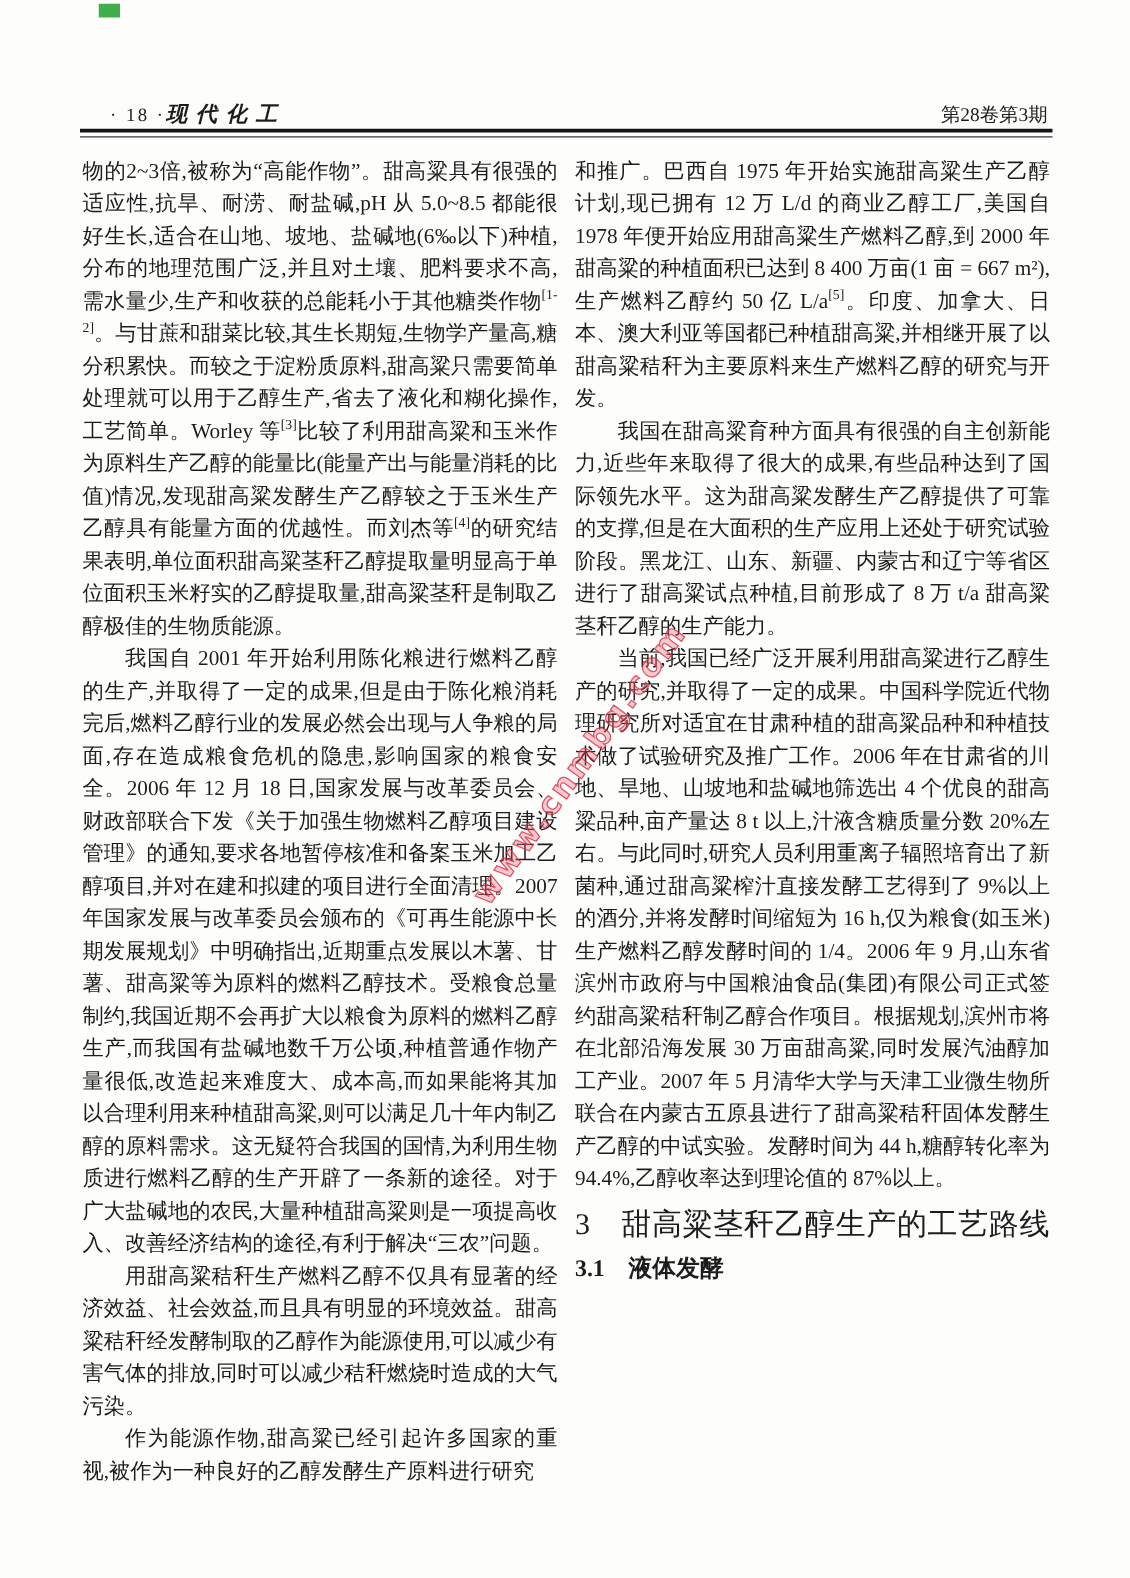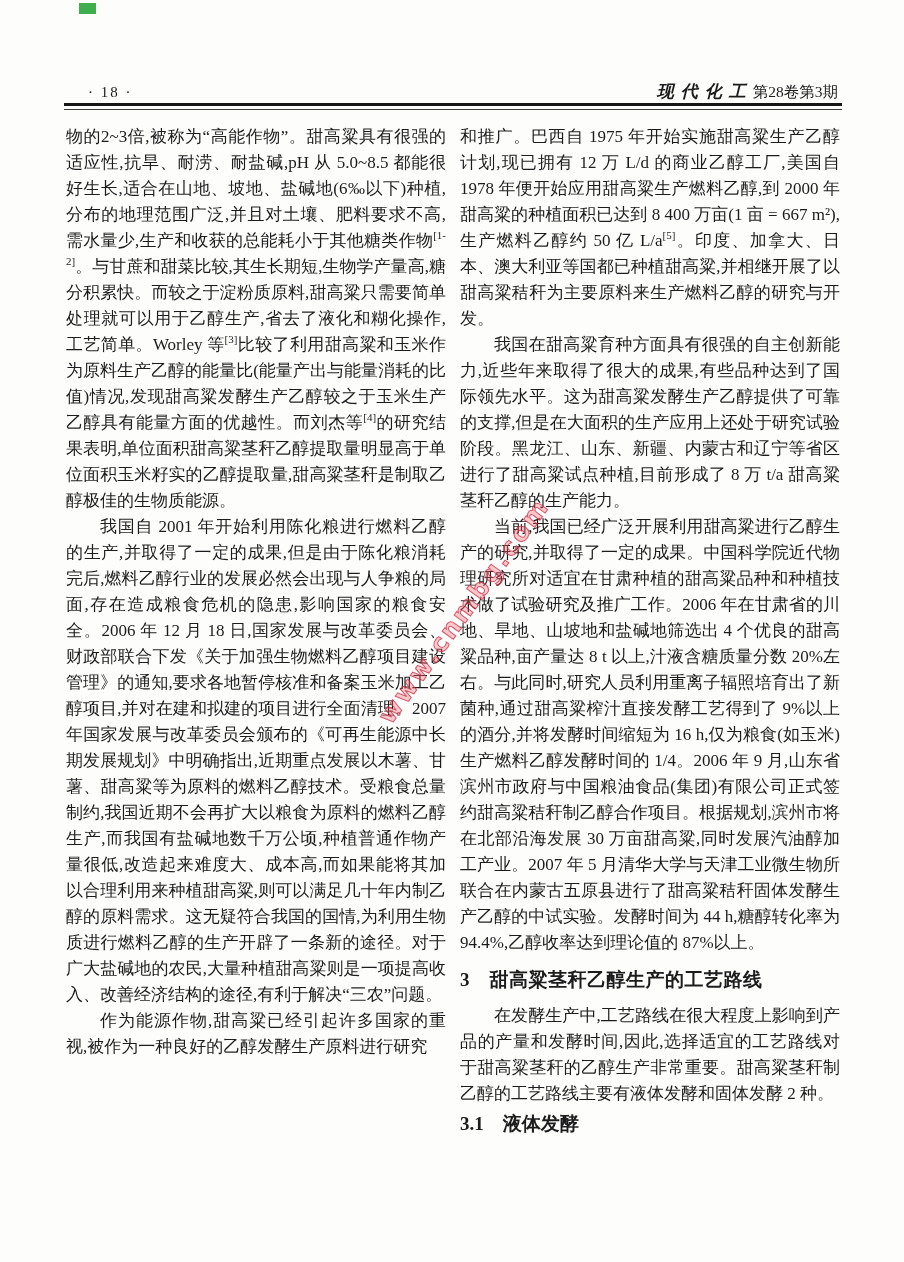--- a/index.html
+++ b/index.html
@@ -10,41 +10,41 @@
     overflow:hidden;
     font-family:"Liberation Serif","DejaVu Serif",serif;
     color:#1c1c1c;
   }
   
   .hdr{
     position:absolute;top:80px;left:88px;right:66px;
     display:flex;justify-content:space-between;align-items:baseline;
   }
   .pno{font-size:15px;letter-spacing:2px;}
-  .jtitle{flex:1;text-align:right;font-size:17px;font-weight:bold;font-style:italic;letter-spacing:7px;}
+  .jtitle{flex:1;text-align:left;font-size:17px;font-weight:bold;font-style:italic;letter-spacing:7px;}
   .issue{font-size:15.5px;}
   .rule{
     position:absolute;top:103px;left:64px;width:778px;height:3px;
     border-top:3px solid #161616;border-bottom:1px solid #3a3a3a;
   }
   
   .cols{
     position:absolute;top:124px;left:66px;width:774px;
     display:flex;gap:14px;
   }
   .col{width:380px;}
   .para{
     margin:0;font-size:17px;line-height:26px;
     text-align:justify;
   }
   .para.ind{text-indent:2em;}
   sup{font-size:11px;line-height:0;vertical-align:super;}
   h2.sec{
-    margin:11px 0 10px;font-size:19px;line-height:26px;
-    font-weight:bold;letter-spacing:0.5px;
+    margin:11px 0 10px;font-size:24px;line-height:26px;
+    font-weight:normal;letter-spacing:0.5px;
   }
   h3.sub{
     margin:4px 0 2px;font-size:19px;line-height:26px;
     font-weight:bold;
   }
   
   .wm{
     position:absolute;left:314px;top:596px;width:300px;height:30px;
     text-align:center;
     transform:rotate(-54deg);
@@ -69,26 +69,26 @@
     <span class="jtitle">现代化工</span>
     <span class="issue">第28卷第3期</span>
   </div>
 
   <div class="rule"></div>
 
   <div class="cols">
     <div class="col" id="col-left">
         <p class="para">物的2~3倍,被称为“高能作物”。甜高粱具有很强的适应性,抗旱、耐涝、耐盐碱,pH 从 5.0~8.5 都能很好生长,适合在山地、坡地、盐碱地(6‰以下)种植,分布的地理范围广泛,并且对土壤、肥料要求不高,需水量少,生产和收获的总能耗小于其他糖类作物<sup>[1-2]</sup>。与甘蔗和甜菜比较,其生长期短,生物学产量高,糖分积累快。而较之于淀粉质原料,甜高粱只需要简单处理就可以用于乙醇生产,省去了液化和糊化操作,工艺简单。Worley 等<sup>[3]</sup>比较了利用甜高粱和玉米作为原料生产乙醇的能量比(能量产出与能量消耗的比值)情况,发现甜高粱发酵生产乙醇较之于玉米生产乙醇具有能量方面的优越性。而刘杰等<sup>[4]</sup>的研究结果表明,单位面积甜高粱茎秆乙醇提取量明显高于单位面积玉米籽实的乙醇提取量,甜高粱茎秆是制取乙醇极佳的生物质能源。</p>
         <p class="para ind">我国自 2001 年开始利用陈化粮进行燃料乙醇的生产,并取得了一定的成果,但是由于陈化粮消耗完后,燃料乙醇行业的发展必然会出现与人争粮的局面,存在造成粮食危机的隐患,影响国家的粮食安全。2006 年 12 月 18 日,国家发展与改革委员会、财政部联合下发《关于加强生物燃料乙醇项目建设管理》的通知,要求各地暂停核准和备案玉米加工乙醇项目,并对在建和拟建的项目进行全面清理。2007 年国家发展与改革委员会颁布的《可再生能源中长期发展规划》中明确指出,近期重点发展以木薯、甘薯、甜高粱等为原料的燃料乙醇技术。受粮食总量制约,我国近期不会再扩大以粮食为原料的燃料乙醇生产,而我国有盐碱地数千万公顷,种植普通作物产量很低,改造起来难度大、成本高,而如果能将其加以合理利用来种植甜高粱,则可以满足几十年内制乙醇的原料需求。这无疑符合我国的国情,为利用生物质进行燃料乙醇的生产开辟了一条新的途径。对于广大盐碱地的农民,大量种植甜高粱则是一项提高收入、改善经济结构的途径,有利于解决“三农”问题。</p>
+        <p class="para ind">用甜高粱秸秆生产燃料乙醇不仅具有显著的经济效益、社会效益,而且具有明显的环境效益。甜高粱秸秆经发酵制取的乙醇作为能源使用,可以减少有害气体的排放,同时可以减少秸秆燃烧时造成的大气污染。</p>
         <p class="para ind">作为能源作物,甜高粱已经引起许多国家的重视,被作为一种良好的乙醇发酵生产原料进行研究</p>
       </div>
     <div class="col" id="col-right">
         <p class="para">和推广。巴西自 1975 年开始实施甜高粱生产乙醇计划,现已拥有 12 万 L/d 的商业乙醇工厂,美国自 1978 年便开始应用甜高粱生产燃料乙醇,到 2000 年甜高粱的种植面积已达到 8 400 万亩(1 亩 = 667 m²),生产燃料乙醇约 50 亿 L/a<sup>[5]</sup>。印度、加拿大、日本、澳大利亚等国都已种植甜高粱,并相继开展了以甜高粱秸秆为主要原料来生产燃料乙醇的研究与开发。</p>
         <p class="para ind">我国在甜高粱育种方面具有很强的自主创新能力,近些年来取得了很大的成果,有些品种达到了国际领先水平。这为甜高粱发酵生产乙醇提供了可靠的支撑,但是在大面积的生产应用上还处于研究试验阶段。黑龙江、山东、新疆、内蒙古和辽宁等省区进行了甜高粱试点种植,目前形成了 8 万 t/a 甜高粱茎秆乙醇的生产能力。</p>
         <p class="para ind">当前,我国已经广泛开展利用甜高粱进行乙醇生产的研究,并取得了一定的成果。中国科学院近代物理研究所对适宜在甘肃种植的甜高粱品种和种植技术做了试验研究及推广工作。2006 年在甘肃省的川地、旱地、山坡地和盐碱地筛选出 4 个优良的甜高粱品种,亩产量达 8 t 以上,汁液含糖质量分数 20%左右。与此同时,研究人员利用重离子辐照培育出了新菌种,通过甜高粱榨汁直接发酵工艺得到了 9%以上的酒分,并将发酵时间缩短为 16 h,仅为粮食(如玉米)生产燃料乙醇发酵时间的 1/4。2006 年 9 月,山东省滨州市政府与中国粮油食品(集团)有限公司正式签约甜高粱秸秆制乙醇合作项目。根据规划,滨州市将在北部沿海发展 30 万亩甜高粱,同时发展汽油醇加工产业。2007 年 5 月清华大学与天津工业微生物所联合在内蒙古五原县进行了甜高粱秸秆固体发酵生产乙醇的中试实验。发酵时间为 44 h,糖醇转化率为 94.4%,乙醇收率达到理论值的 87%以上。</p>
         <h2 class="sec">3　甜高粱茎秆乙醇生产的工艺路线</h2>
-        <p class="para ind">在发酵生产中,工艺路线在很大程度上影响到产品的产量和发酵时间,因此,选择适宜的工艺路线对于甜高粱茎秆的乙醇生产非常重要。甜高粱茎秆制乙醇的工艺路线主要有液体发酵和固体发酵 2 种。</p>
         <h3 class="sub">3.1　液体发酵</h3>
       </div>
   </div>
 
   <div class="wm" style="color: rgba(238, 100, 114, 0.35);">www.cnmbg.com</div>
 </div>
 
 </body></html>

